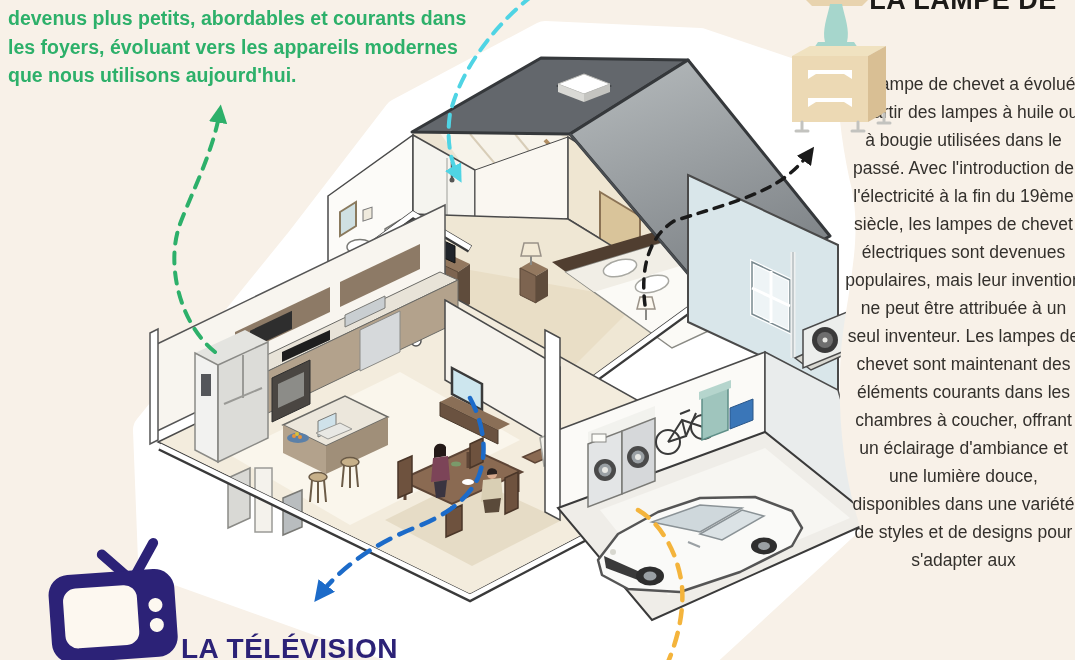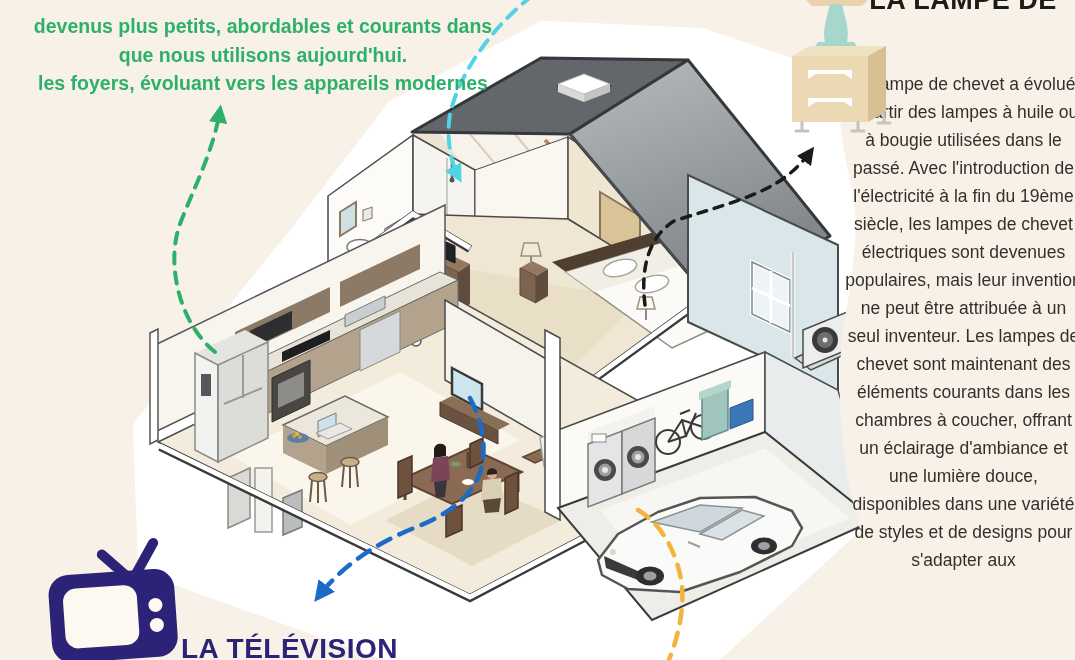--- a/index.html
+++ b/index.html
@@ -3,22 +3,22 @@
 <meta charset="utf-8">
 <style>
   html,body{margin:0;padding:0;}
   .stage{
     position:relative; width:1075px; height:660px;
     background:#f8f1e8; overflow:hidden;
     font-family:"Liberation Sans", sans-serif;
   }
   .house-svg{position:absolute;left:0;top:0;}
   .intro-text{
-    position:absolute; left:8px; top:12px; width:510px;
-    text-align:center; color:#2db06a;
+    position:absolute; left:8px; top:4px; width:510px;
+    text-align:left; color:#2db06a;
     font-size:19.5px; line-height:28.5px; font-weight:600;
   }
   .lamp-title{
     position:absolute; left:853px; top:-15px; width:220px;
     text-align:center; font-weight:700; font-size:27px; line-height:31px;
     color:#1d1b18; letter-spacing:.5px;
   }
   .lamp-body{
     position:absolute; left:845px; top:70px; width:237px;
     text-align:center; font-size:17.5px; line-height:28px; color:#33302c;
@@ -304,22 +304,22 @@
       <path d="M215,352 C178,322 166,262 180,224 C192,192 214,150 220,110" stroke="#2db06a" stroke-width="4" stroke-dasharray="11 9" marker-end="url(#mGreen)"></path>
       <path d="M532,-4 C496,24 461,68 450,114 C446,140 451,163 459,178" stroke="#4fd4e4" stroke-width="4" stroke-dasharray="12 9" marker-end="url(#mCyan)"></path>
       <path d="M645,305 C640,266 650,236 674,221 C720,206 762,196 788,175 C798,167 806,158 811,151" stroke="#1a1a1a" stroke-width="3.5" stroke-dasharray="9 8" marker-end="url(#mBlack)"></path>
       <path d="M470,398 C484,424 488,454 478,478 C466,502 444,516 414,528 C374,544 340,568 318,597" stroke="#1c6bc9" stroke-width="4.5" stroke-dasharray="14 10" marker-end="url(#mBlue)"></path>
       <path d="M638,510 C662,524 678,554 682,586 C684,612 678,638 668,662" stroke="#f4b43c" stroke-width="4.5" stroke-dasharray="13 10"></path>
     </g>
   </svg>
 
   <div class="intro-text">
     <div>devenus plus petits, abordables et courants dans</div>
+    <div>les foyers, évoluant vers les appareils modernes</div>
     <div>que nous utilisons aujourd'hui.</div>
-    <div>les foyers, évoluant vers les appareils modernes</div>
   </div>
 
   <div class="lamp-title">
     <div>LA LAMPE DE</div>
   </div>
 
   <div class="lamp-body">La lampe de chevet a évolué à partir des lampes à huile ou à bougie utilisées dans le passé. Avec l'introduction de l'électricité à la fin du 19ème siècle, les lampes de chevet électriques sont devenues populaires, mais leur invention ne peut être attribuée à un seul inventeur. Les lampes de chevet sont maintenant des éléments courants dans les chambres à coucher, offrant un éclairage d'ambiance et une lumière douce, disponibles dans une variété de styles et de designs pour s'adapter aux</div>
 
   <div class="tv-label">LA TÉLÉVISION</div>
 

